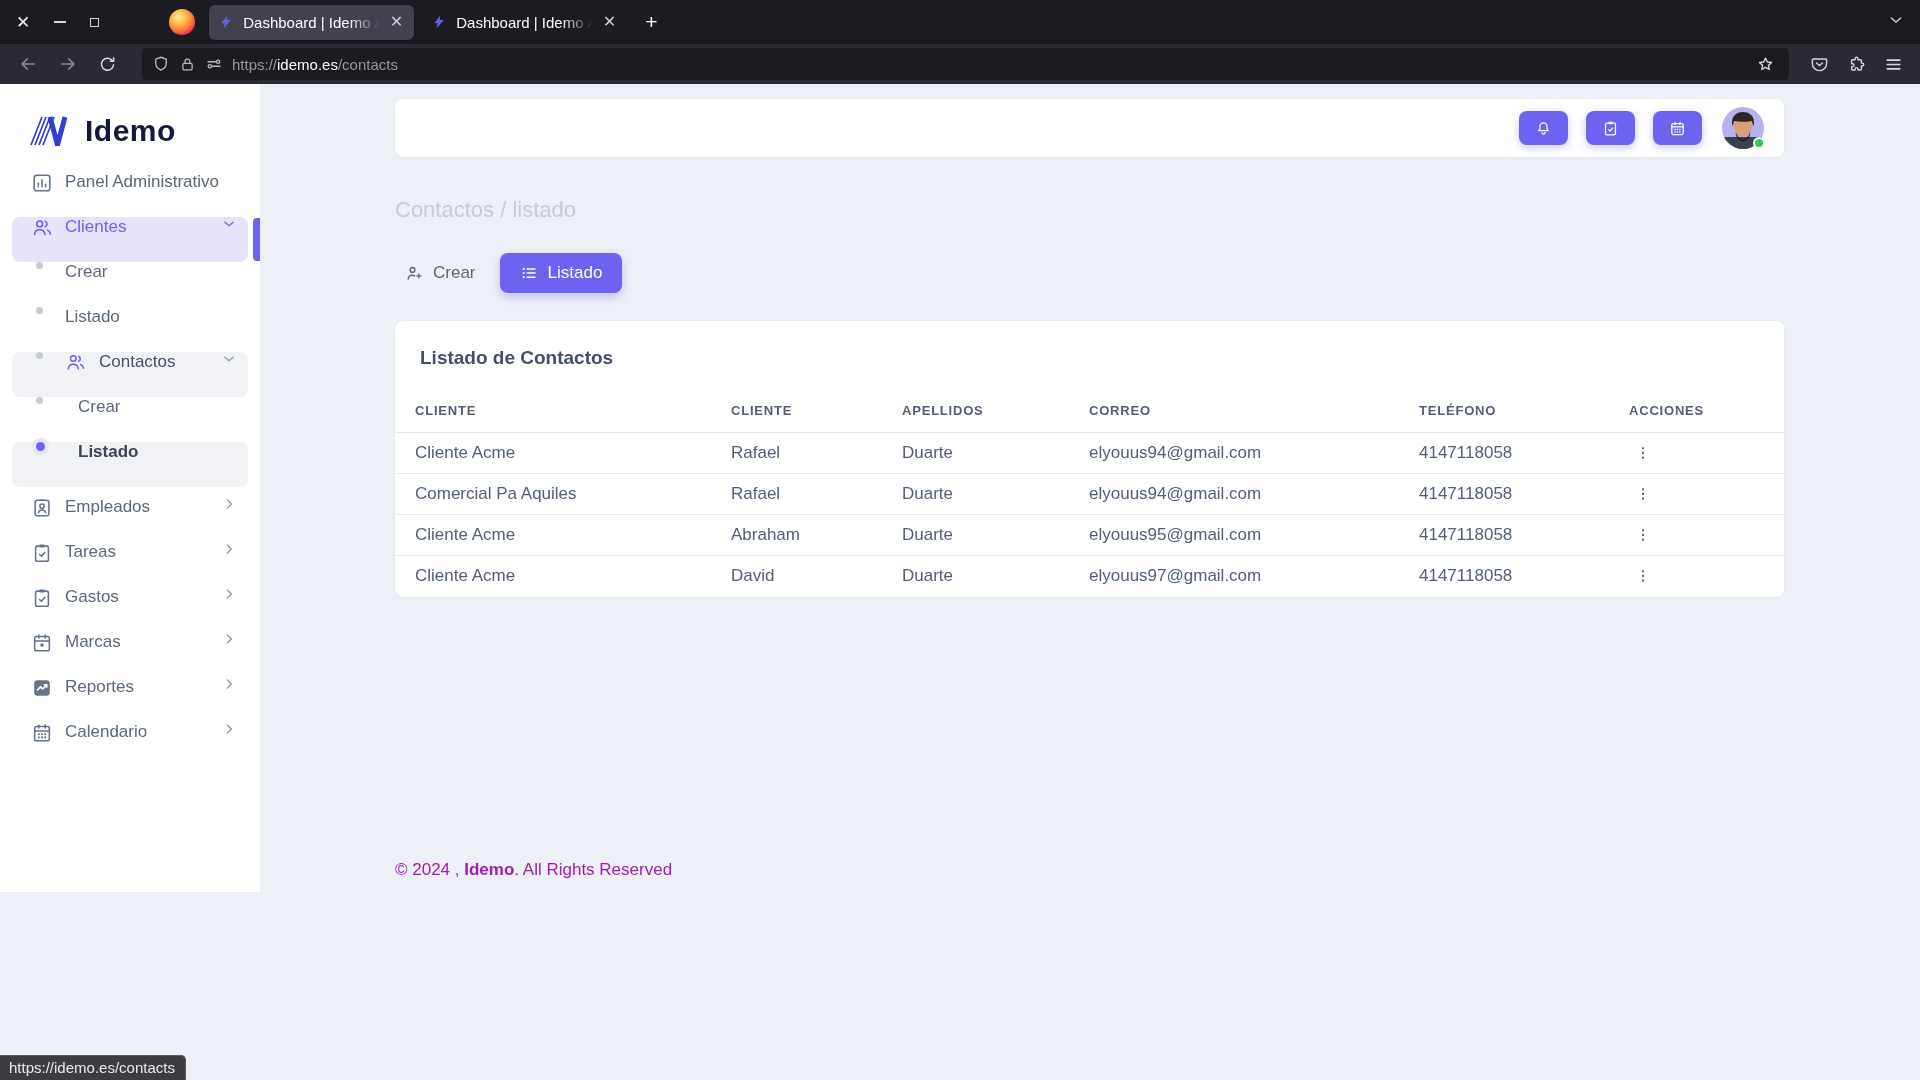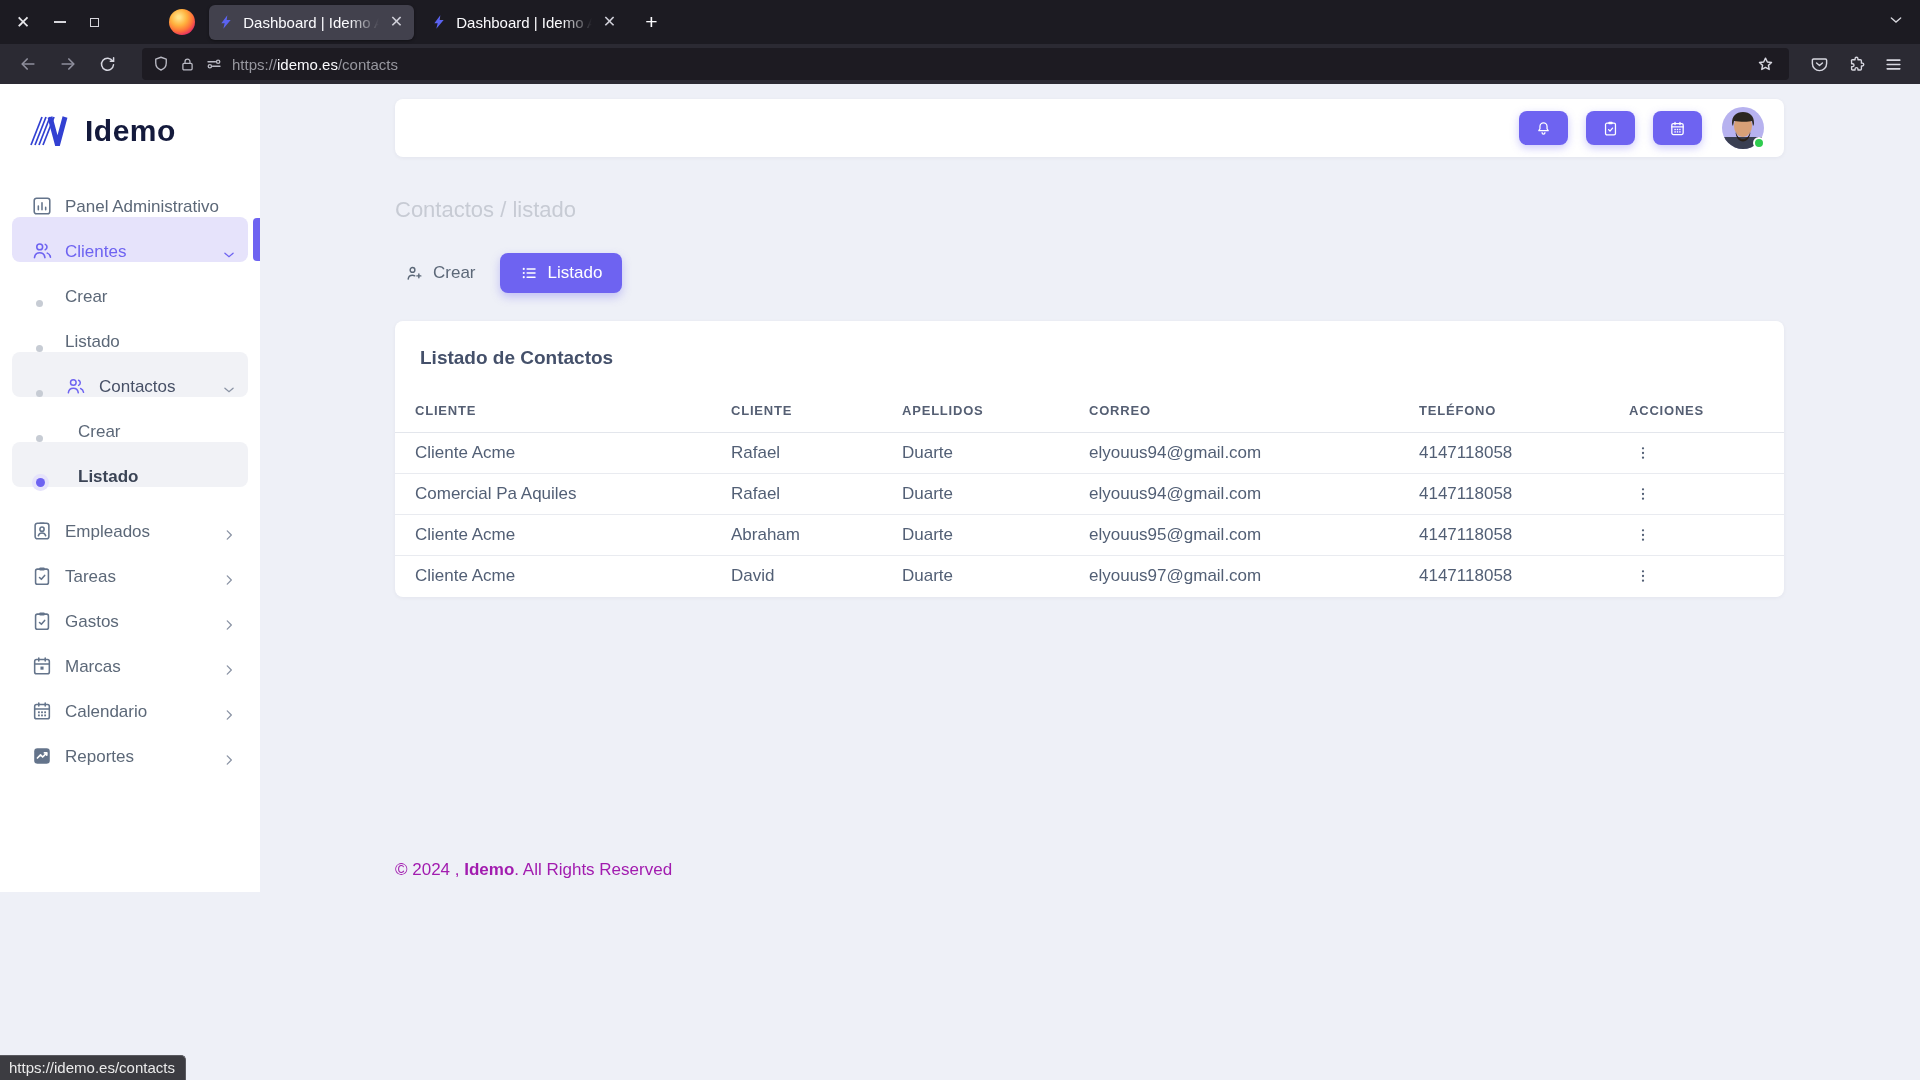--- a/index.html
+++ b/index.html
@@ -35,21 +35,21 @@
   .chromebtn { color:#d7d7e0; padding:4px 7px; }
 
   
   .viewport { height:808px; display:flex; background:#eef0f7; }
 
   
   .sidebar { width:260px; background:#ffffff; flex:0 0 260px; position:relative; }
   .logo { display:flex; align-items:center; gap:9px; padding:30px 0 24px 30px; }
   .logo-text { font-size:30px; font-weight:700; color:#141a3c; letter-spacing:.5px; }
   .menu { list-style:none; padding:0 12px; }
-  .mi { height:45px; display:flex; align-items:flex-end; gap:12px; padding:0 12px 0 19px; border-radius:8px; color:#5c6878; font-size:17px; position:relative; cursor:pointer; }
+  .mi { height:45px; display:flex; align-items:flex-start; gap:12px; padding:0 12px 0 19px; border-radius:8px; color:#5c6878; font-size:17px; position:relative; cursor:pointer; }
   .mi .ico { color:#64748b; flex:0 0 22px; }
   .mi .lbl { flex:1; }
   .mi .chev { color:#8a93a4; }
   .mi.active-parent { background:#e6e3fb; color:#6e63f1; }
   .mi.active-parent .ico, .mi.active-parent .chev { color:#6e63f1; }
   .mi.active-parent::after { content:""; position:absolute; right:-12px; top:1px; bottom:1px; width:7px; background:#6e63f1; border-radius:4px 0 0 4px; }
   .mi.subhead { background:#f1f2f6; color:#475066; }
   .mi.subhead .ico { color:#6e63f1; }
   .mi.sub { padding-left:24px; }
   .dot { width:7px; height:7px; border-radius:50%; background:#c7ccd4; flex:0 0 7px; margin-right:10px; }
@@ -329,50 +329,50 @@
         <span class="lbl">Marcas</span>
         <span class="chev">
           <svg width="14" height="14" viewBox="0 0 24 24" fill="none" stroke="currentColor" stroke-width="2.2" stroke-linecap="round" stroke-linejoin="round">
               <path d="M9 5l7 7-7 7"></path>
             </svg>
         </span>
       </li>
 
       <li class="mi">
         <span class="ico">
+          <svg width="22" height="22" viewBox="0 0 24 24">
+              <rect x="3.5" y="3.5" width="17" height="17" rx="3.5" fill="currentColor"></rect>
+              <path d="M7 14.2l3.4-3.4 2.3 2.3 4.3-4.3" fill="none" stroke="#fff" stroke-width="1.8" stroke-linecap="round" stroke-linejoin="round"></path>
+              <path d="M14.6 8.6h2.6v2.6" fill="none" stroke="#fff" stroke-width="1.8" stroke-linecap="round" stroke-linejoin="round"></path>
+            </svg>
+        </span>
+        <span class="lbl">Reportes</span>
+        <span class="chev">
+          <svg width="14" height="14" viewBox="0 0 24 24" fill="none" stroke="currentColor" stroke-width="2.2" stroke-linecap="round" stroke-linejoin="round">
+              <path d="M9 5l7 7-7 7"></path>
+            </svg>
+        </span>
+      </li>
+
+      <li class="mi">
+        <span class="ico">
           <svg width="22" height="22" viewBox="0 0 24 24" fill="none" stroke="currentColor" stroke-width="1.7" stroke-linecap="round">
               <rect x="4" y="5" width="16" height="15.5" rx="2"></rect>
               <path d="M4 9.8h16M8.5 3.2v3.4M15.5 3.2v3.4"></path>
               <g fill="currentColor" stroke="none">
                 <rect x="7.6" y="12.4" width="2" height="2"></rect>
                 <rect x="11" y="12.4" width="2" height="2"></rect>
                 <rect x="14.4" y="12.4" width="2" height="2"></rect>
                 <rect x="7.6" y="15.8" width="2" height="2"></rect>
                 <rect x="11" y="15.8" width="2" height="2"></rect>
                 <rect x="14.4" y="15.8" width="2" height="2"></rect>
               </g>
             </svg>
         </span>
         <span class="lbl">Calendario</span>
-        <span class="chev">
-          <svg width="14" height="14" viewBox="0 0 24 24" fill="none" stroke="currentColor" stroke-width="2.2" stroke-linecap="round" stroke-linejoin="round">
-              <path d="M9 5l7 7-7 7"></path>
-            </svg>
-        </span>
-      </li>
-
-      <li class="mi">
-        <span class="ico">
-          <svg width="22" height="22" viewBox="0 0 24 24">
-              <rect x="3.5" y="3.5" width="17" height="17" rx="3.5" fill="currentColor"></rect>
-              <path d="M7 14.2l3.4-3.4 2.3 2.3 4.3-4.3" fill="none" stroke="#fff" stroke-width="1.8" stroke-linecap="round" stroke-linejoin="round"></path>
-              <path d="M14.6 8.6h2.6v2.6" fill="none" stroke="#fff" stroke-width="1.8" stroke-linecap="round" stroke-linejoin="round"></path>
-            </svg>
-        </span>
-        <span class="lbl">Reportes</span>
         <span class="chev">
           <svg width="14" height="14" viewBox="0 0 24 24" fill="none" stroke="currentColor" stroke-width="2.2" stroke-linecap="round" stroke-linejoin="round">
               <path d="M9 5l7 7-7 7"></path>
             </svg>
         </span>
       </li>
     </ul>
   </aside>
 
   <main class="main">

